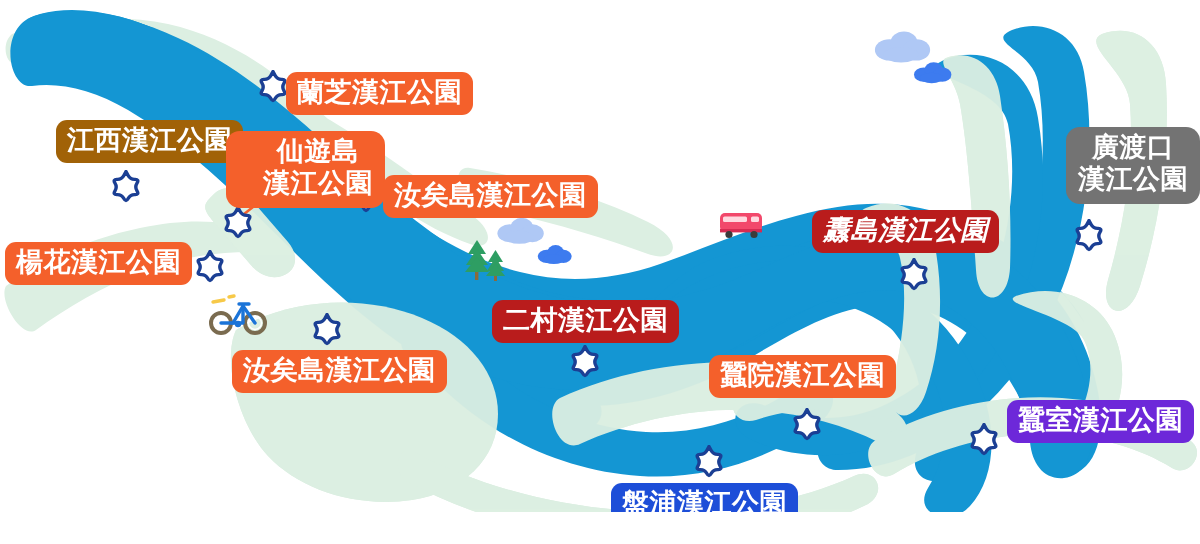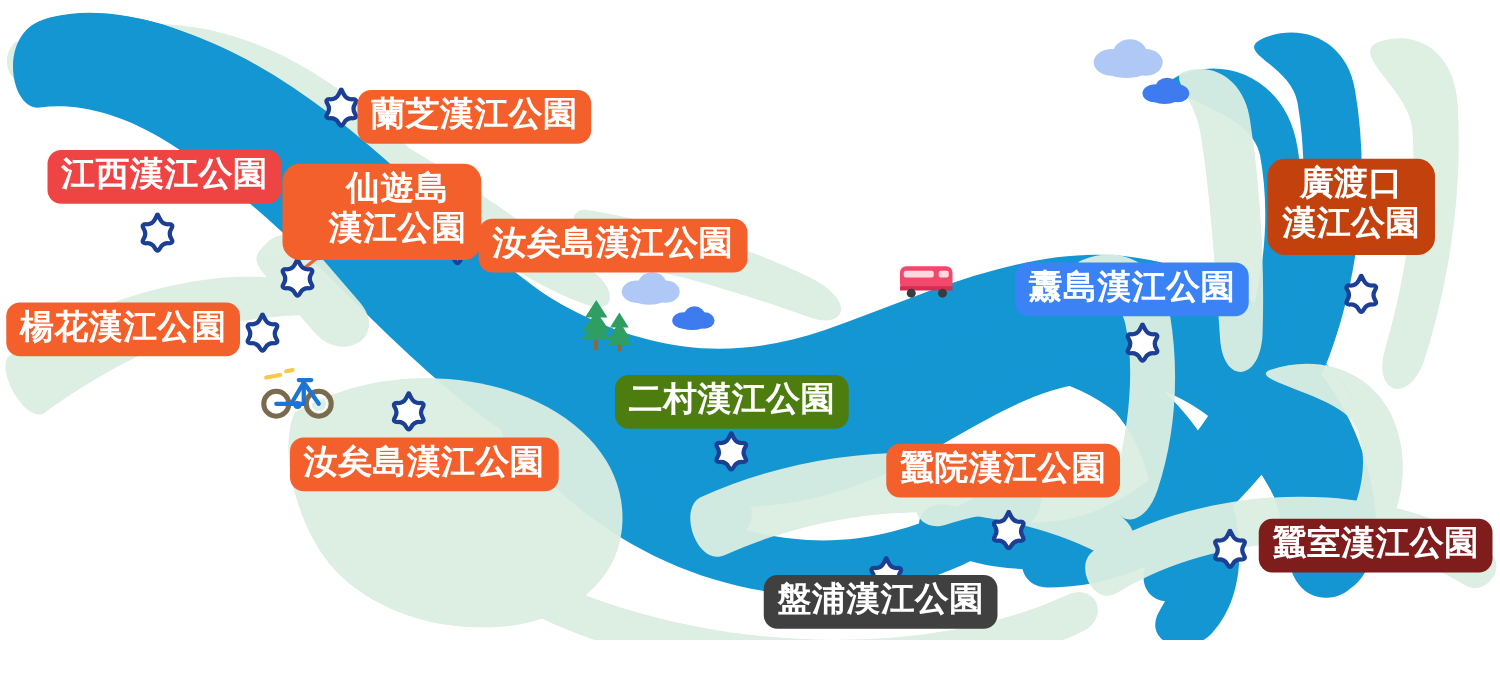--- a/index.html
+++ b/index.html
@@ -443,28 +443,28 @@
       </div>
       <div class="marker" title="盤浦漢江公園" style="left: 692px; top: 445px;">
         <svg viewBox="0 0 34 34">
           <path d="M17.00,1.50 Q17.00,1.50 19.15,5.53 Q21.30,9.55 25.86,9.40 Q30.42,9.25 28.01,13.13 Q25.60,17.00 28.01,20.88 Q30.42,24.75 25.86,24.60 Q21.30,24.45 19.15,28.47 Q17.00,32.50 14.85,28.47 Q12.70,24.45 8.14,24.60 Q3.58,24.75 5.99,20.88 Q8.40,17.00 5.99,13.13 Q3.58,9.25 8.14,9.40 Q12.70,9.55 14.85,5.53 Z" fill="#FFFFFF" stroke="#1B3F94" stroke-width="3.4" stroke-linejoin="round"></path>
         </svg>
       </div>
     </div>
 
   <div class="overlay-layer" id="label-layer">
       <div class="park-label" style="left: 286px; top: 72px; background: rgb(244, 96, 43); color: rgb(255, 255, 255);">蘭芝漢江公園</div>
-      <div class="park-label" style="left: 38px; top: 120px; background: #ef4444; color: rgb(255, 255, 255);">江西漢江公園</div>
+      <div class="park-label" style="left: 56px; top: 120px; background: #a16207; color: rgb(255, 255, 255);">江西漢江公園</div>
       <div class="park-label two-line" style="left: 226px; top: 131px; background: rgb(244, 96, 43); color: rgb(255, 255, 255); padding-left: 37px;">仙遊島
 漢江公園</div>
       <div class="park-label" style="left: 383px; top: 175px; background: rgb(244, 96, 43); color: rgb(255, 255, 255);">汝矣島漢江公園</div>
       <div class="park-label" style="left: 5px; top: 242px; background: rgb(244, 96, 43); color: rgb(255, 255, 255);">楊花漢江公園</div>
-      <div class="park-label two-line" style="left: 1014px; top: 127px; background: #c2410c; color: rgb(255, 255, 255);">廣渡口
+      <div class="park-label two-line" style="left: 1066px; top: 127px; background: #737373; color: rgb(255, 255, 255);">廣渡口
 漢江公園</div>
-      <div class="park-label" style="left: 812px; top: 210px; background: #3b82f6; color: rgb(255, 255, 255);">纛島漢江公園</div>
-      <div class="park-label" style="left: 492px; top: 300px; background: #4d7c0f; color: rgb(255, 255, 255);">二村漢江公園</div>
+      <div class="park-label" style="left: 812px; top: 210px; background: #b91c1c; color: rgb(255, 255, 255); font-style: italic;">纛島漢江公園</div>
+      <div class="park-label" style="left: 492px; top: 300px; background: #b91c1c; color: rgb(255, 255, 255);">二村漢江公園</div>
       <div class="park-label" style="left: 709px; top: 355px; background: rgb(244, 96, 43); color: rgb(255, 255, 255);">蠶院漢江公園</div>
       <div class="park-label" style="left: 232px; top: 350px; background: rgb(244, 96, 43); color: rgb(255, 255, 255);">汝矣島漢江公園</div>
-      <div class="park-label" style="left: 1007px; top: 415px; background: #7f1d1d; color: rgb(255, 255, 255);">蠶室漢江公園</div>
-      <div class="park-label" style="left: 611px; top: 460px; background: #404040; color: rgb(255, 255, 255);">盤浦漢江公園</div>
+      <div class="park-label" style="left: 1007px; top: 400px; background: #6d28d9; color: rgb(255, 255, 255);">蠶室漢江公園</div>
+      <div class="park-label" style="left: 611px; top: 483px; background: #1d4ed8; color: rgb(255, 255, 255);">盤浦漢江公園</div>
     </div>
 
 </div>
 
 </body></html>

